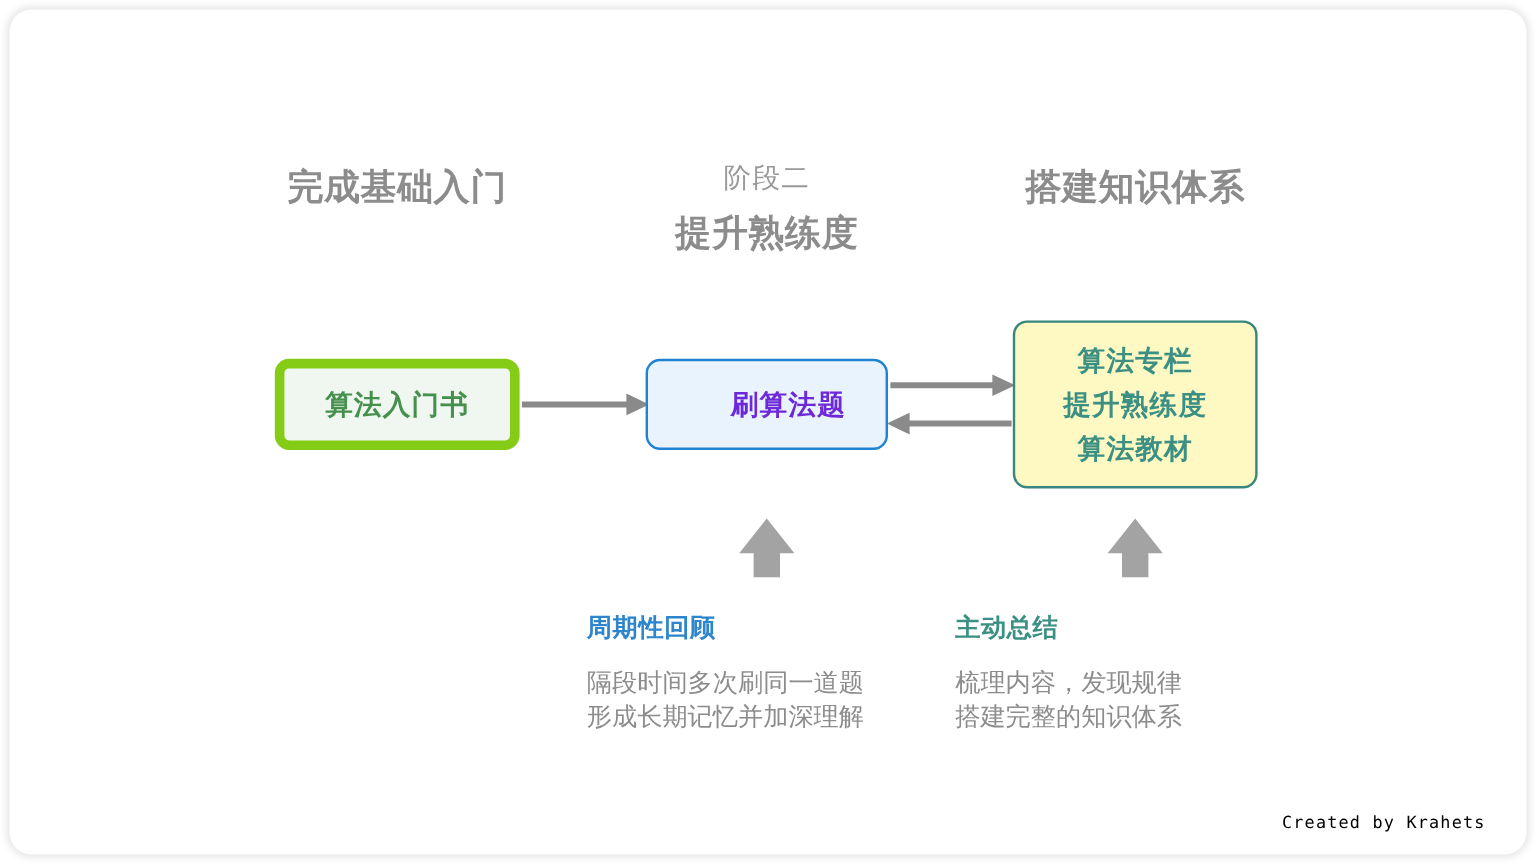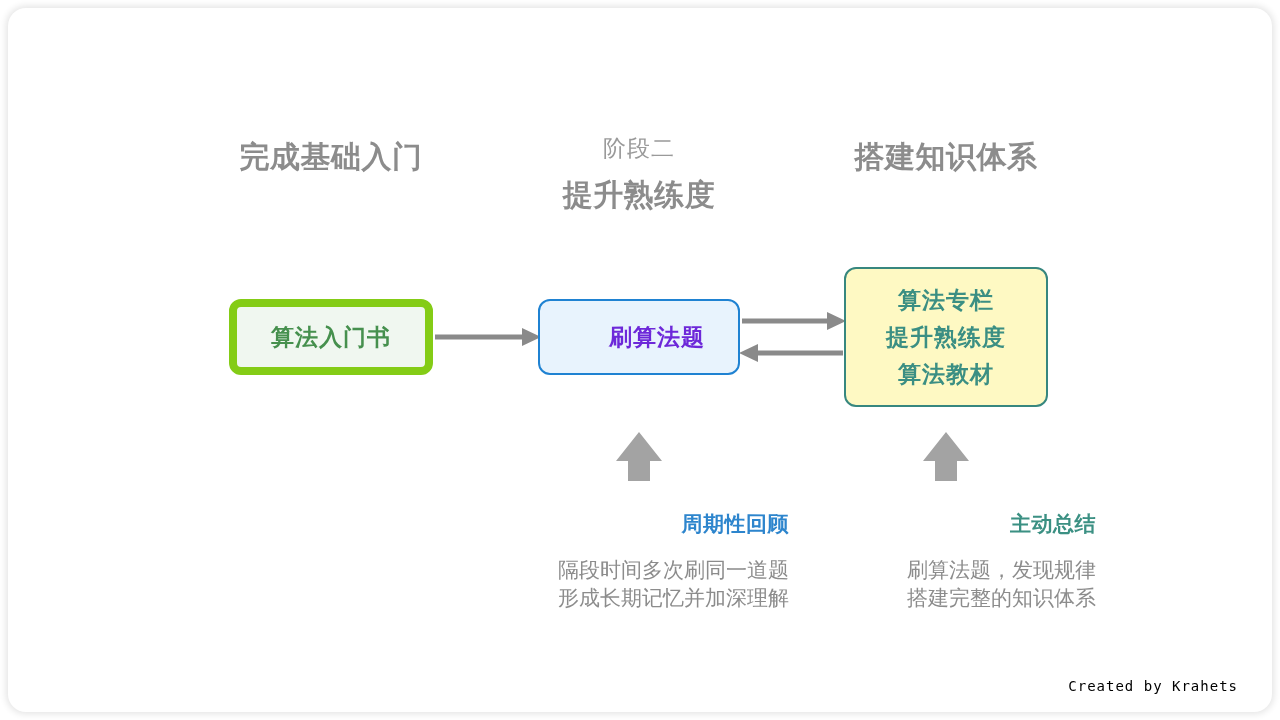--- a/index.html
+++ b/index.html
@@ -105,21 +105,21 @@
     left: 0; top: 0;
     width: 1280px;
     height: 720px;
     pointer-events: none;
   }
 
   
   .note {
     position: absolute;
     width: 300px;
-    text-align: right;
+    text-align: left;
   }
   .note-title {
     font-size: 21px;
     font-weight: bold;
     line-height: 30px;
     white-space: nowrap;
     letter-spacing: 0.5px;
   }
   .note-body {
     font-size: 21px;
@@ -206,19 +206,19 @@
   </div>
 
   <div class="note" id="note-review">
     <div class="note-title">周期性回顾</div>
     <div class="note-body">隔段时间多次刷同一道题</div>
     <div class="note-body" style="margin-top:0">形成长期记忆并加深理解</div>
   </div>
 
   <div class="note" id="note-summary">
     <div class="note-title">主动总结</div>
-    <div class="note-body">刷算法题，发现规律</div>
+    <div class="note-body">梳理内容，发现规律</div>
     <div class="note-body" style="margin-top:0">搭建完整的知识体系</div>
   </div>
 
   <div id="credit">Created by Krahets</div>
 
 </div>
 
 </body></html>

